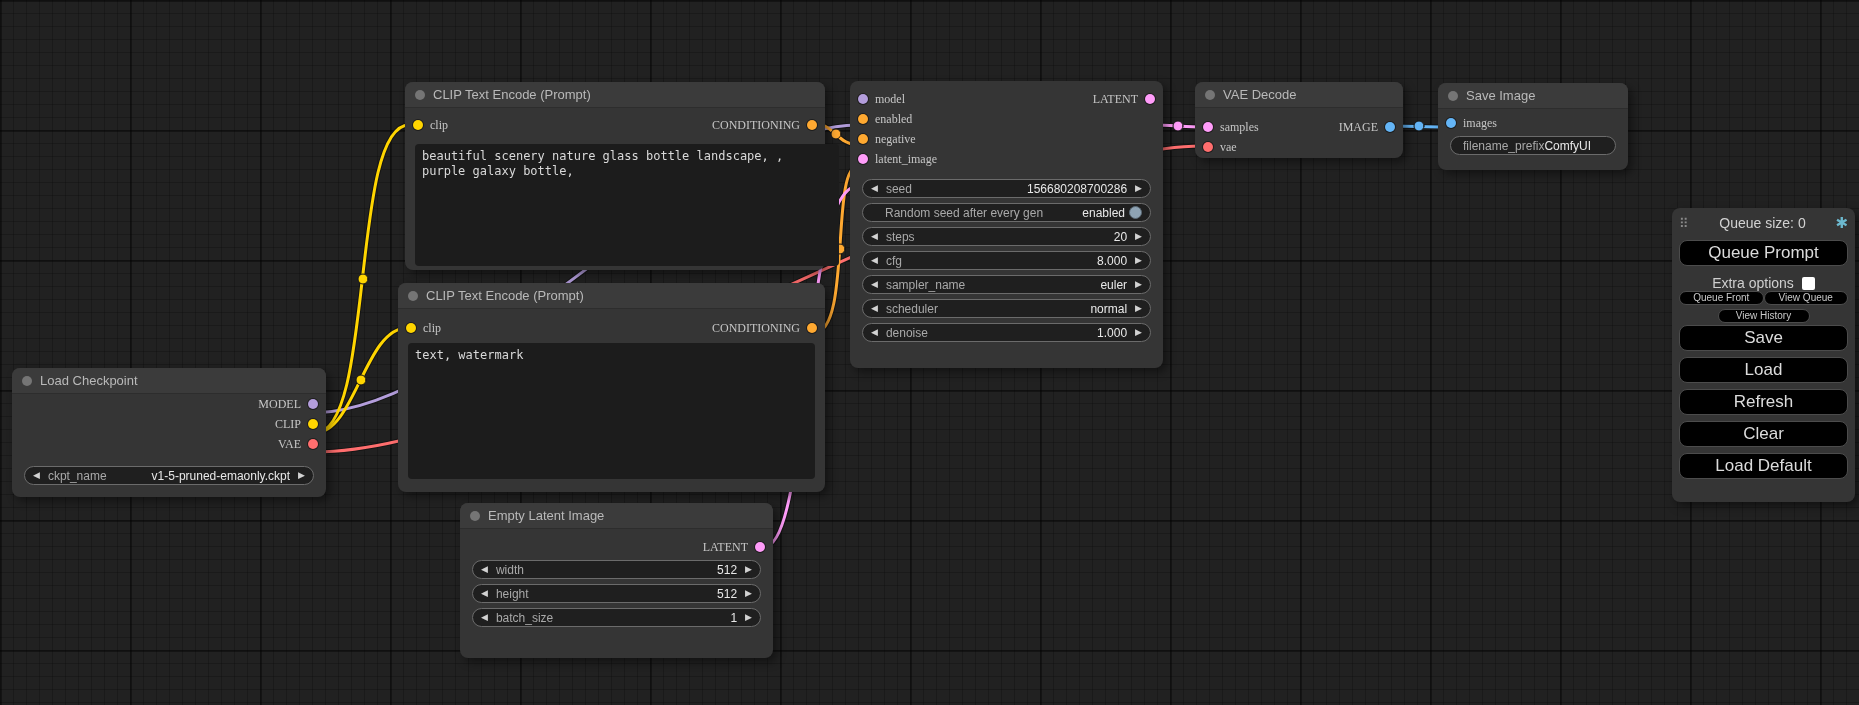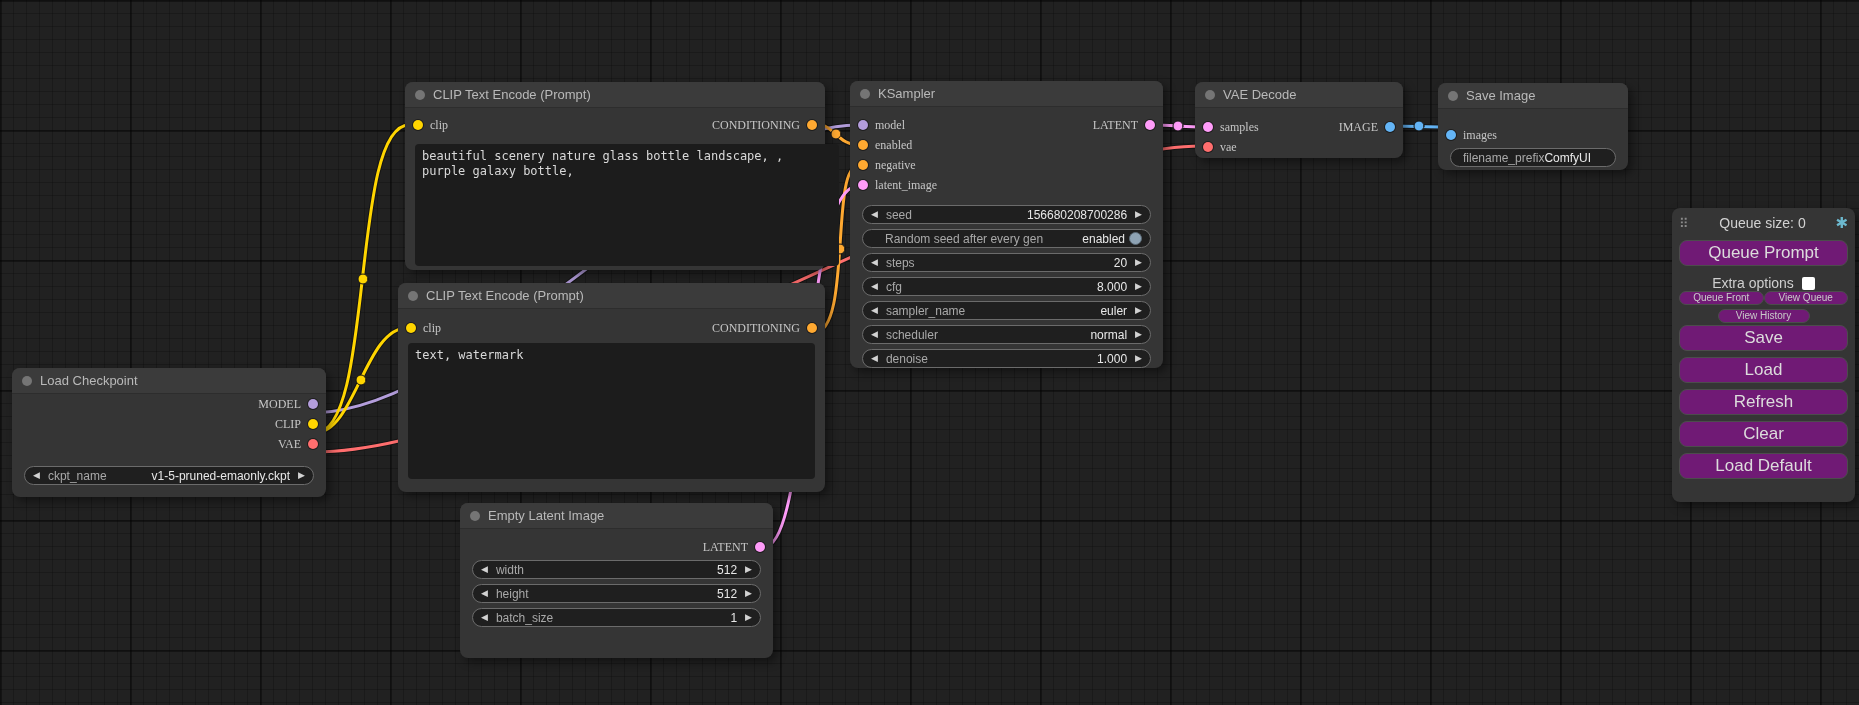--- a/index.html
+++ b/index.html
@@ -46,21 +46,21 @@
                    border:1px solid #5c6b77; flex:none; }
 
   
   .qpanel { position:absolute; left:1672px; top:208px; width:183px; height:294px; z-index:3;
             background:#353535; border-radius:8px; box-shadow:4px 4px 10px rgba(0,0,0,0.5);
             padding:4px 7px 0 7px; }
   .qheader { display:flex; align-items:center; height:22px; }
   .qhandle { color:#8a8a8a; font-size:13px; width:16px; letter-spacing:-2px; }
   .qtitle { flex:1; text-align:center; color:#d2d2d2; font-size:14px; }
   .qgear { color:#6cb8ce; font-size:15px; width:18px; text-align:right; }
-  .qbtn { display:block; width:100%; background:#701a75; border:1px solid #4c4c4c;
+  .qbtn { display:block; width:100%; background:#000000; border:1px solid #4c4c4c;
           border-radius:8px; color:#dcdcdc; text-align:center; }
   .qbtn-big { height:26px; font-size:17px; line-height:24px; margin-top:6px; }
   .qprompt { margin-top:6px; }
   .extra { margin-top:9px; display:flex; align-items:center; justify-content:center; gap:8px; }
   .extra-label { color:#cfcfcf; font-size:14px; }
   .qcheckbox { width:13px; height:13px; background:#ffffff; border-radius:2px; }
   .srow { display:flex; margin-top:0; }
   .qbtn-small { flex:1; height:14px; font-size:10px; line-height:12px; border-radius:8px; color:#c9c9c9; }
   .vhrow { display:flex; justify-content:center; margin-top:4px; }
   .vhrow .qbtn-small { flex:none; width:92px; }
@@ -197,24 +197,20 @@
     </div>
     <div class="widget" style="margin:0 12px">
       <span class="warrow">◀</span>
       <span class="wlabel">batch_size</span>
       <span class="wvalue">1</span>
       <span class="warrow">▶</span>
     </div>
   </div>
 
   <div class="node" style="left:850px;top:81px;width:313px;height:287px">
-    <div class="ntitle">
-      <span class="tdot"></span>
-      <span class="ttext">KSampler</span>
-    </div>
     <div class="prow" style="margin-top:8px">
       <span class="pgrp">
         <span class="pdot c-model"></span>
         <span class="plabel">model</span>
         </span>
       <span class="pgrp pout">
         <span class="plabel">LATENT</span>
         <span class="pdot c-latent"></span>
         </span>
     </div>
@@ -301,21 +297,21 @@
       <span class="plabel">vae</span>
         </span>
       </div>
   </div>
 
   <div class="node" style="left:1438px;top:83px;width:190px;height:87px">
     <div class="ntitle">
       <span class="tdot"></span>
       <span class="ttext">Save Image</span>
     </div>
-    <div class="prow" style="margin-top:16px">
+    <div class="prow" style="margin-top:4px">
         <span class="pgrp">
       <span class="pdot c-image"></span>
       <span class="plabel">images</span>
         </span>
       </div>
     <div class="widget" style="margin:3px 12px 0">
       <span class="wlabel" style="margin-left:4px">filename_prefix</span>
       <span class="wvalue" style="margin-right:18px">ComfyUI</span>
     </div>
   </div>

